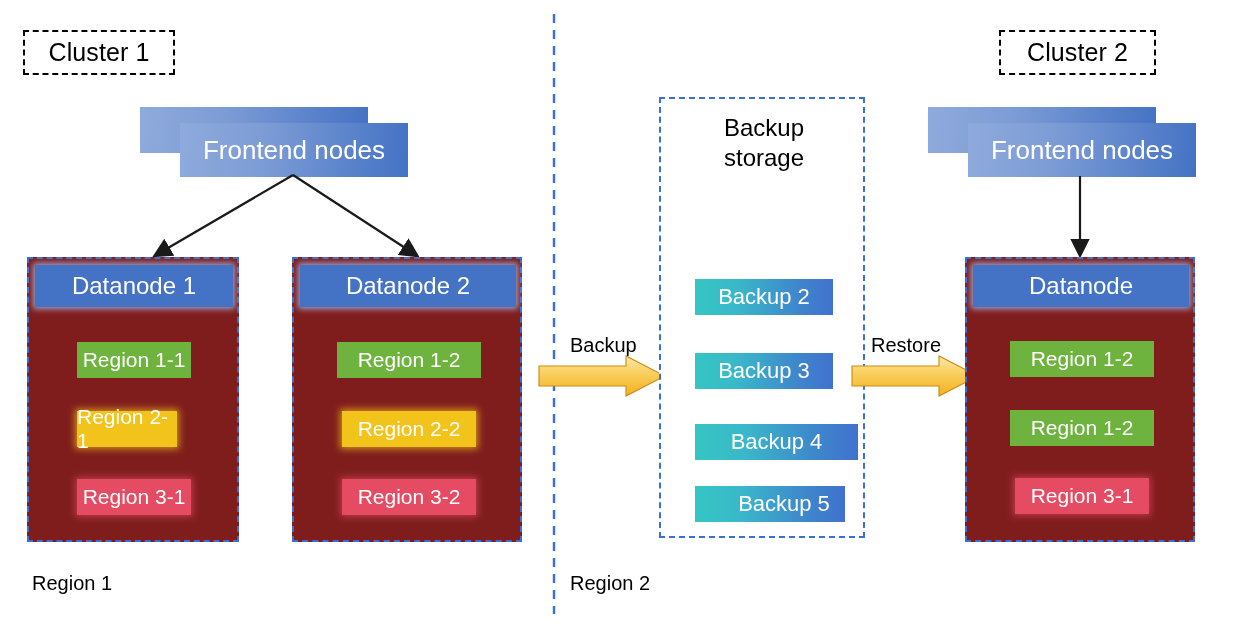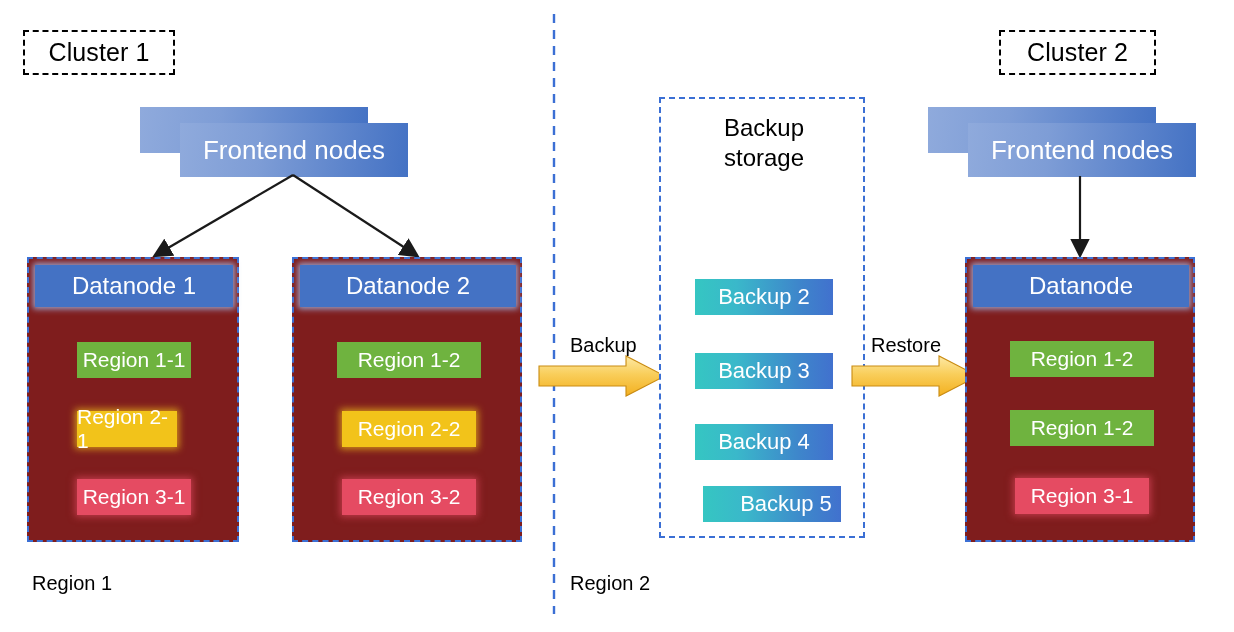--- a/index.html
+++ b/index.html
@@ -147,24 +147,24 @@
   <div class="abs backup-title" style="left:0px;top:14px;width:206px;">
     <div>Backup</div>
     <div>storage</div>
   </div>
   <div class="abs backup-item" style="left:34px;top:180px;width:138px;height:36px;">
     <span>Backup 2</span>
   </div>
   <div class="abs backup-item" style="left:34px;top:254px;width:138px;height:36px;">
     <span>Backup 3</span>
   </div>
-  <div class="abs backup-item" style="left:34px;top:325px;width:138px;height:36px;">
+  <div class="abs backup-item" style="left:34px;top:325px;width:163px;height:36px;">
     <span>Backup 4</span>
   </div>
-  <div class="abs backup-item" style="left:42px;top:387px;width:138px;height:36px;padding-left:28px;">
+  <div class="abs backup-item" style="left:34px;top:387px;width:150px;height:36px;padding-left:28px;">
     <span>Backup 5</span>
   </div>
 </div>
 
 <div class="abs caption" style="left:570px;top:572px;">
   <span>Region 2</span>
 </div>
 
 <div class="abs arrow-label" style="left:871px;top:334px;">
   <span>Restore</span>

